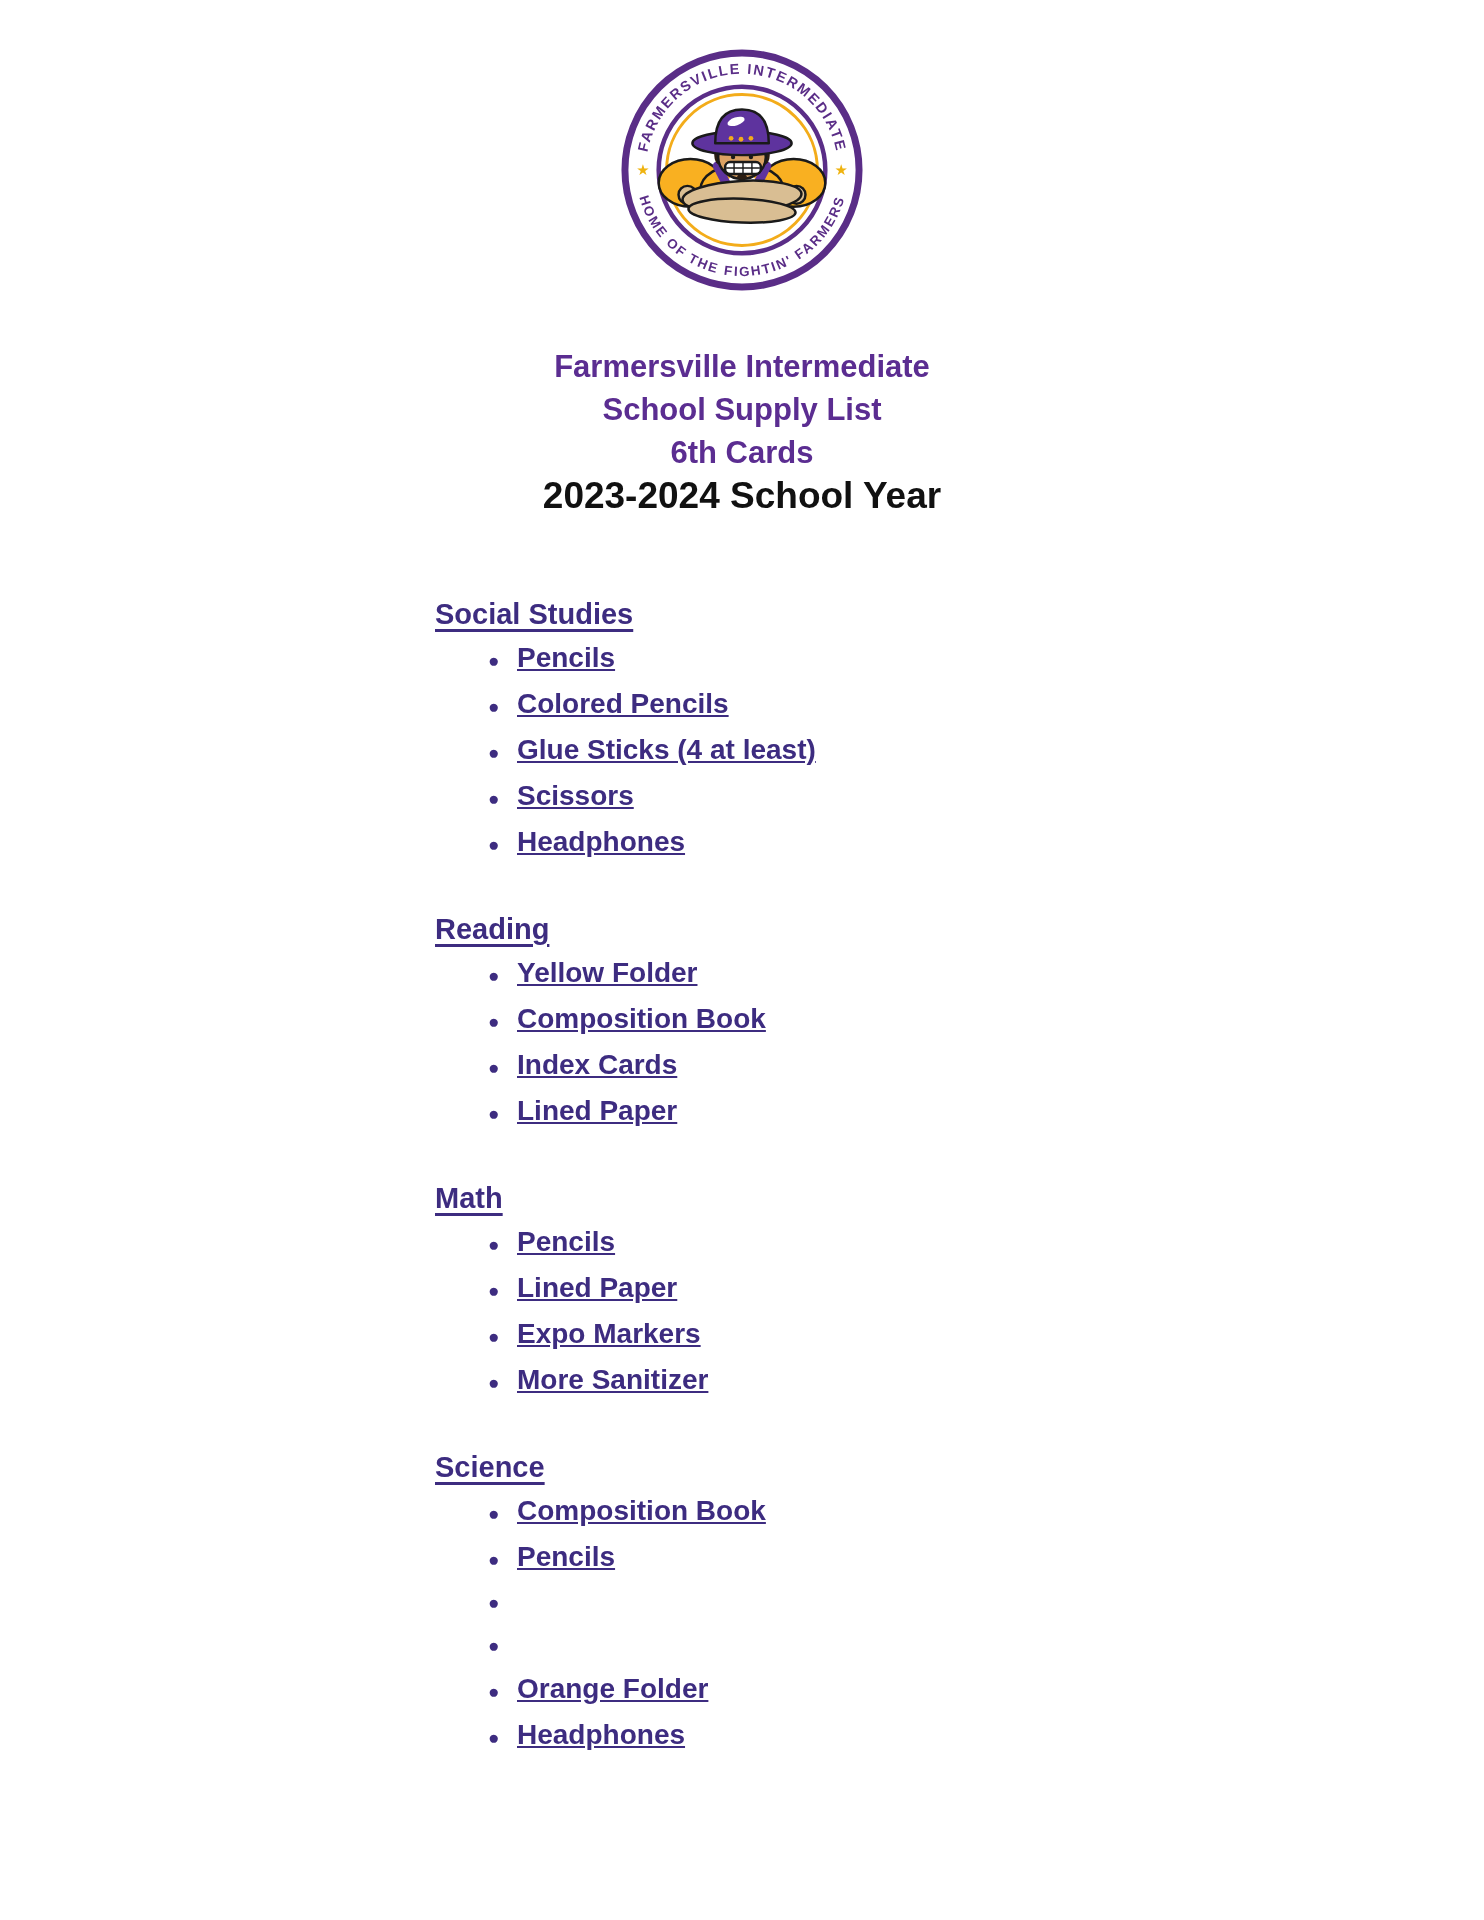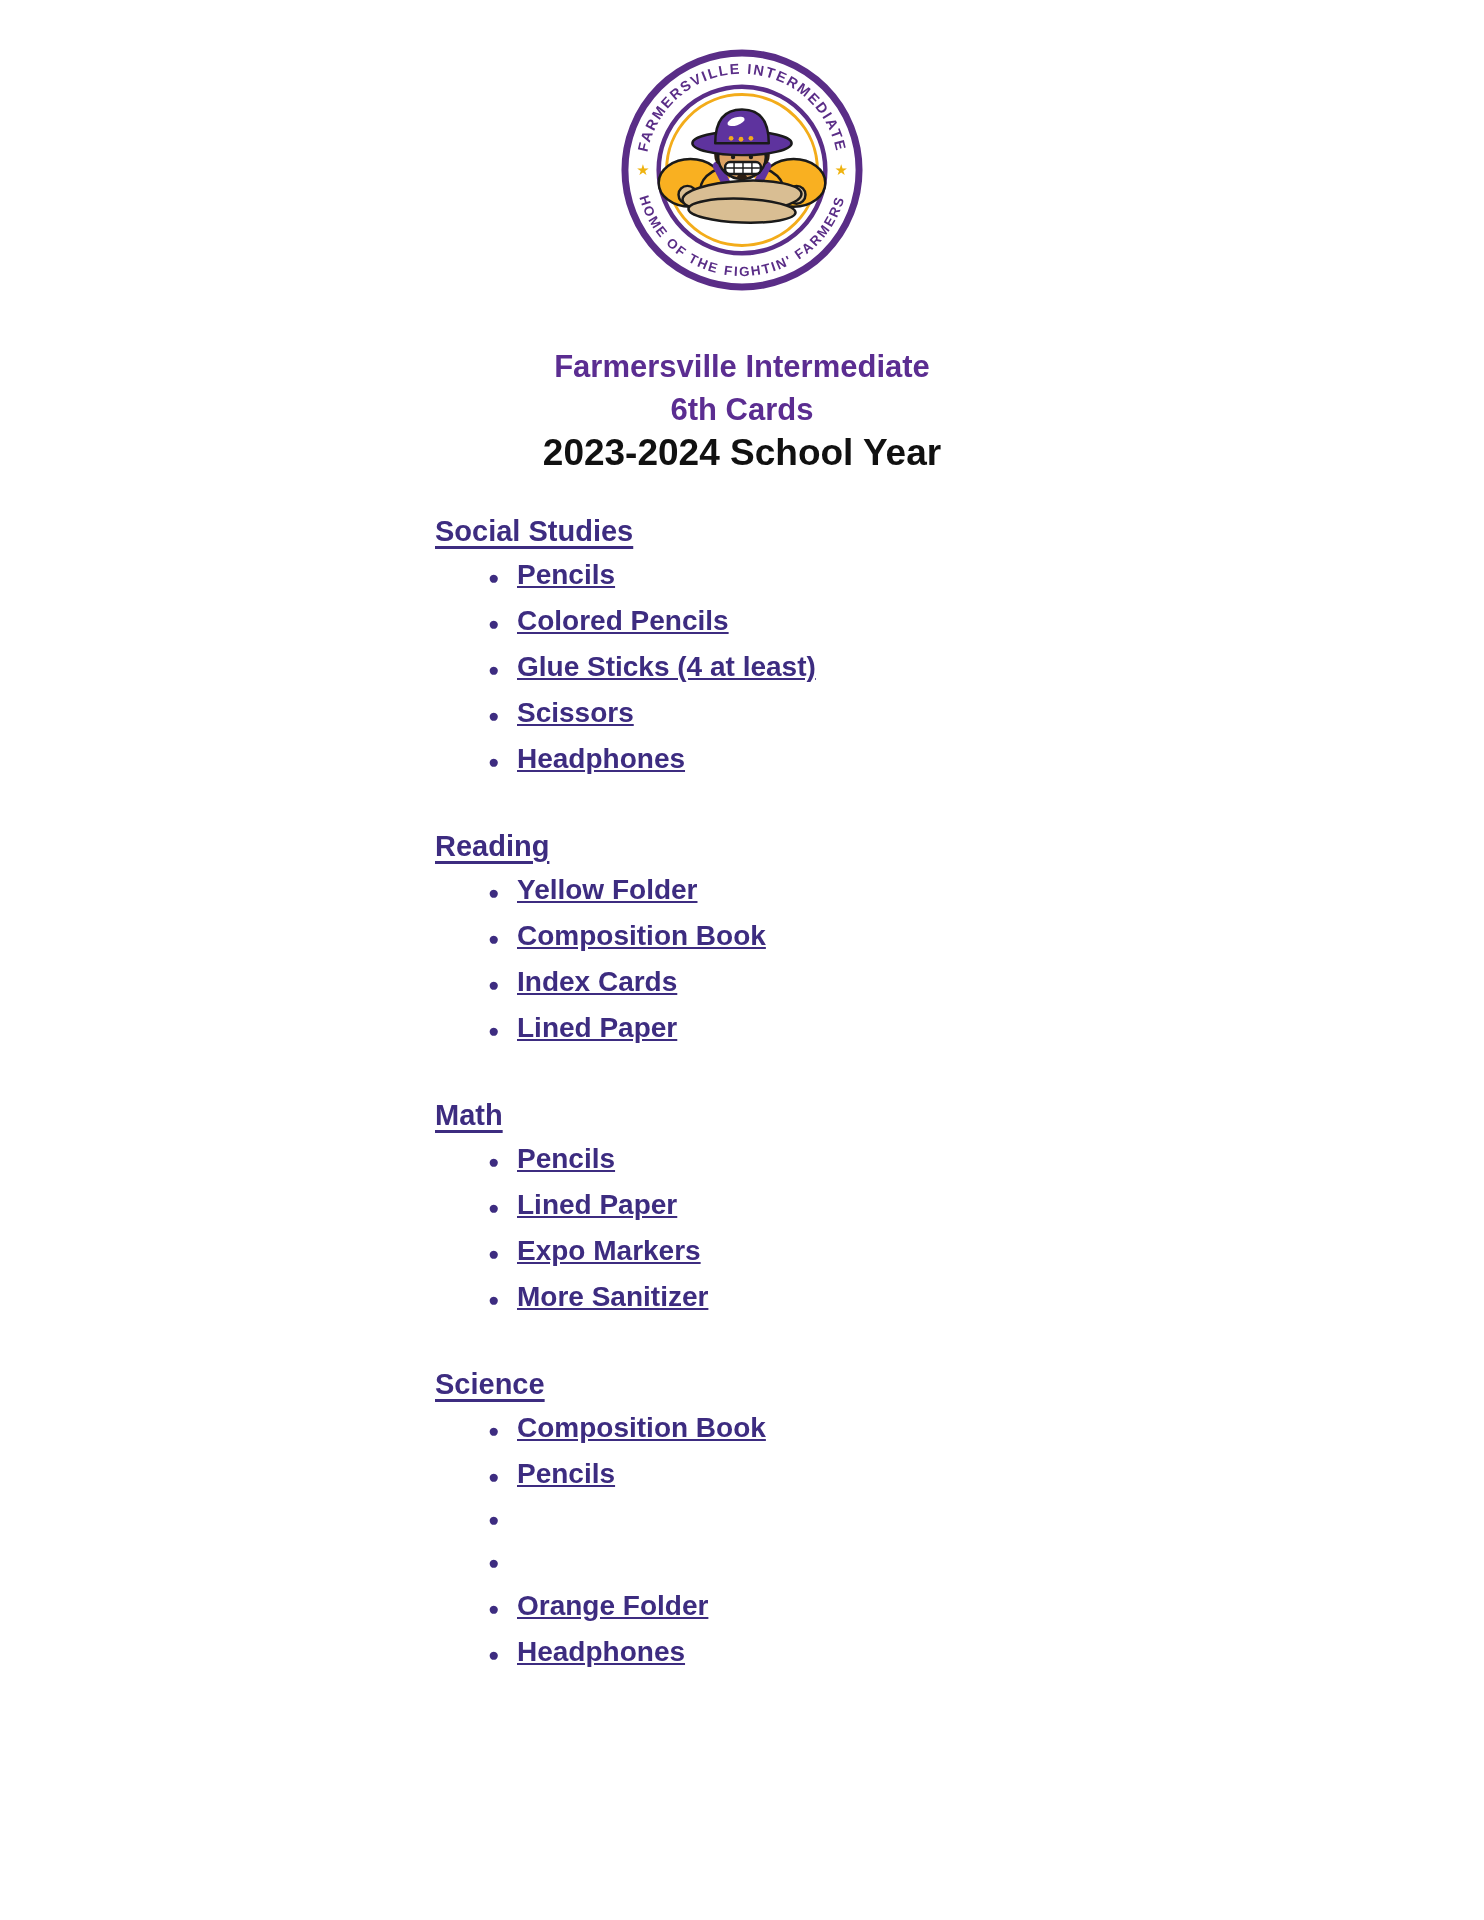--- a/index.html
+++ b/index.html
@@ -38,21 +38,21 @@
     font-size: 31px;
     line-height: 43px;
     color: #5B2D91;
   }
   .subtitle-line {
     font-size: 37px;
     line-height: 43px;
     color: #111111;
   }
   .content {
-    margin-top: 36px;
+    margin-top: 76px;
     margin-left: 435px;
   }
   .supply-section { margin: 0 0 42px 0; }
   .section-title {
     margin: 0;
     font-size: 29px;
     line-height: 43px;
     font-weight: bold;
     color: #3D2C80;
     text-decoration: underline;
@@ -142,20 +142,21 @@
         <ellipse cx="119" cy="76" rx="9" ry="4" fill="#ffffff" stroke="none" transform="rotate(-18 119 76)"></ellipse>
         <circle cx="114" cy="93" r="2.4" fill="#F3AC1A" stroke="none"></circle>
         <circle cx="124" cy="94" r="2.4" fill="#F3AC1A" stroke="none"></circle>
         <circle cx="134" cy="93" r="2.4" fill="#F3AC1A" stroke="none"></circle>
       </g>
     </svg>
   </div>
 
   <div class="title-block">
     <div class="title-line">Farmersville Intermediate</div>
+    <div class="title-line">School Supply List</div>
     <div class="title-line">6th Cards</div>
     <div class="subtitle-line">2023-2024 School Year</div>
   </div>
 
   <div class="content" id="sections">
       <section class="supply-section"><h2 class="section-title">Social Studies</h2><ul class="items">
           <li class="item">
             <span class="bullet">●</span>
             <span class="item-text">Pencils</span>
           </li>

